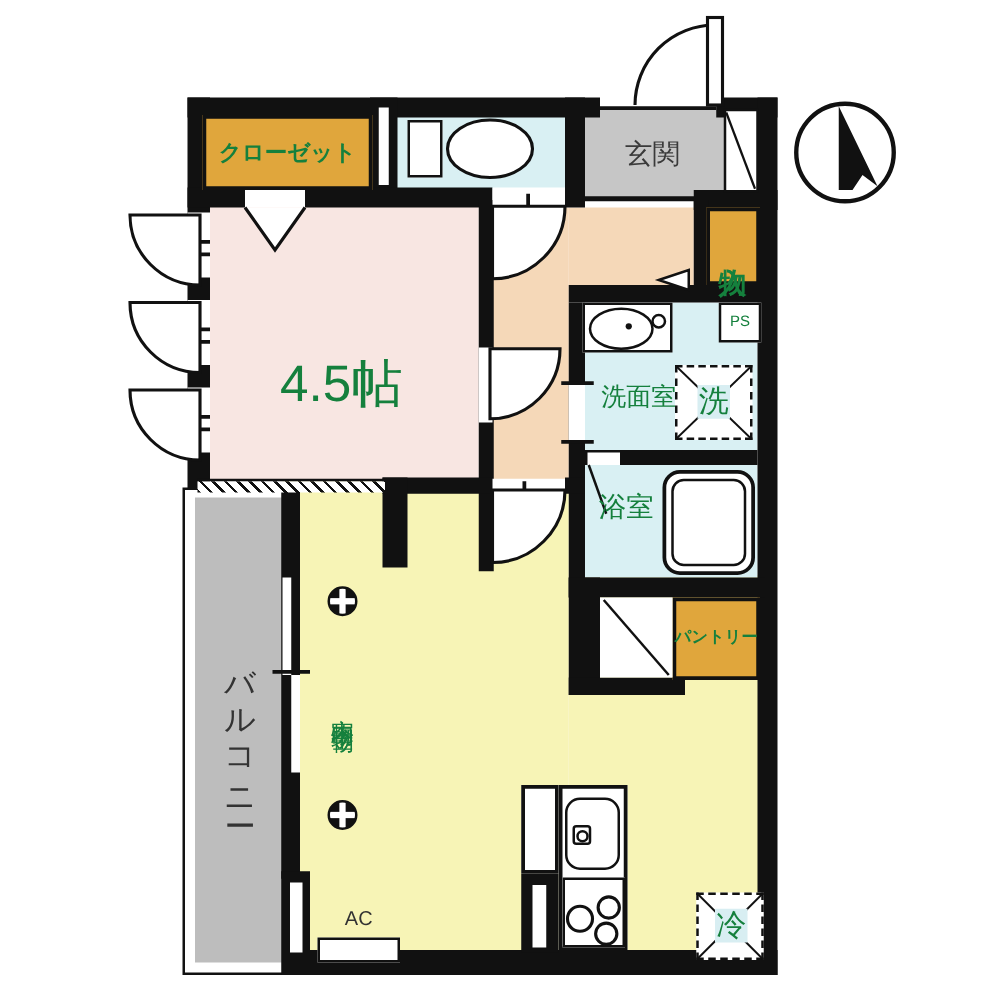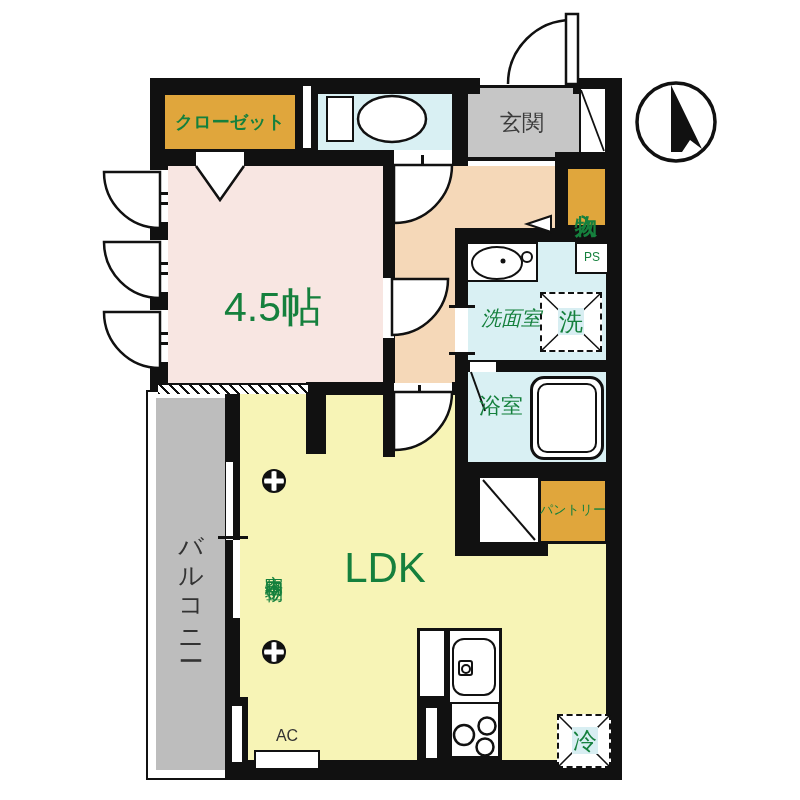--- a/index.html
+++ b/index.html
@@ -182,24 +182,23 @@
     <g>
       <circle cx="676" cy="122" r="39" fill="#fff" stroke="#111" stroke-width="3.5"></circle>
       <polygon points="671,85 702,149 690,140 682,152 671,152" fill="#111"></polygon>
     </g>
   </svg>
 
   <div class="label" style="left:230px;top:122px;font-size:18px;font-weight:bold;">クローゼット</div>
   <div class="label" style="left:522px;top:123px;font-size:22px;color:#3a3a3a;">玄関</div>
   <div class="label vtext" style="left:586px;top:197px;font-size:22px;font-weight:bold;">物入</div>
   <div class="label" style="left:273px;top:307px;font-size:41px;">4.5帖</div>
-  <div class="label" style="left:511px;top:318px;font-size:20px;font-style:italic;">洗面室</div>
+  <div class="label" style="left:511px;top:318px;font-size:20px;">洗面室</div>
   <div class="label" style="left:592px;top:257px;font-size:12px;">PS</div>
   <div class="label" style="left:571px;top:322px;font-size:24px;"><span class="chip">洗</span></div>
   <div class="label" style="left:501px;top:406px;font-size:22px;">浴室</div>
-  <div class="label" style="left:573px;top:509px;font-size:13px;font-weight:normal;">パントリー</div>
-  <div class="label" style="left:385px;top:568px;font-size:42px;">LDK</div>
+  <div class="label" style="left:573px;top:509px;font-size:13px;font-weight:bold;">パントリー</div>
   <div class="label vtext" style="left:191px;top:585px;font-size:25px;color:#333;letter-spacing:4px;">バルコニー</div>
   <div class="label vtext" style="left:274px;top:567px;font-size:18px;letter-spacing:2px;">室内物干金物</div>
   <div class="label" style="left:287px;top:736px;font-size:16px;color:#333;">AC</div>
   <div class="label" style="left:585px;top:741px;font-size:24px;"><span class="chip">冷</span></div>
 
 </div>
 
 </body></html>

